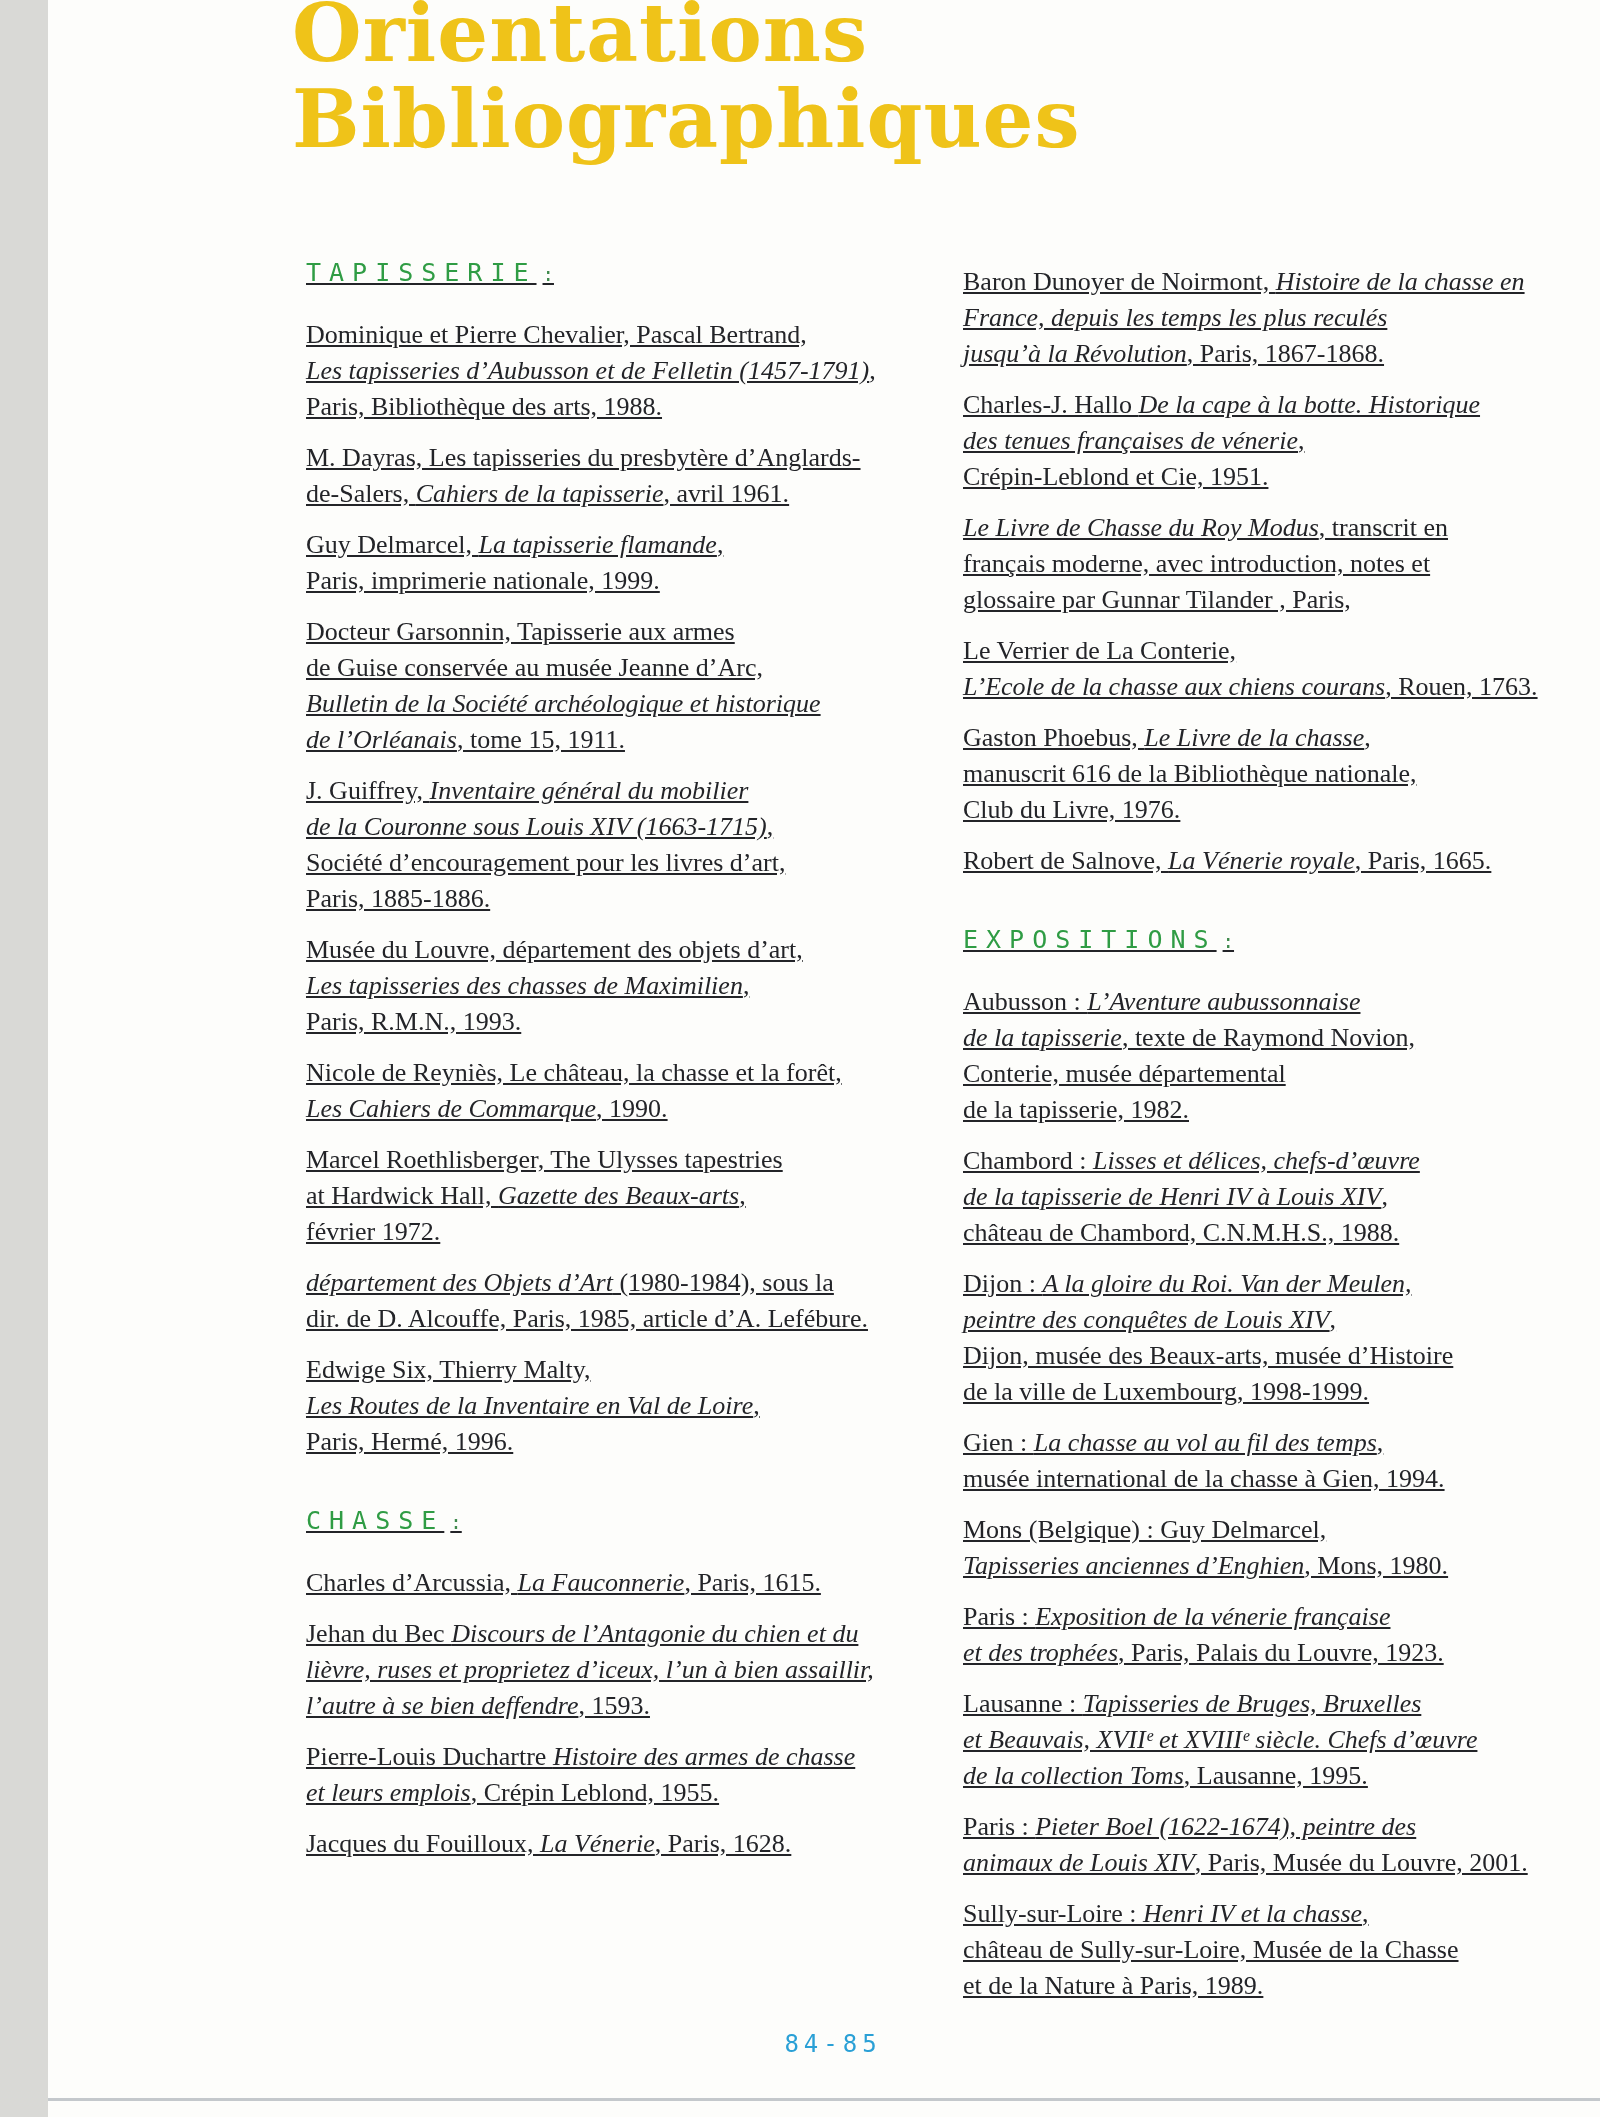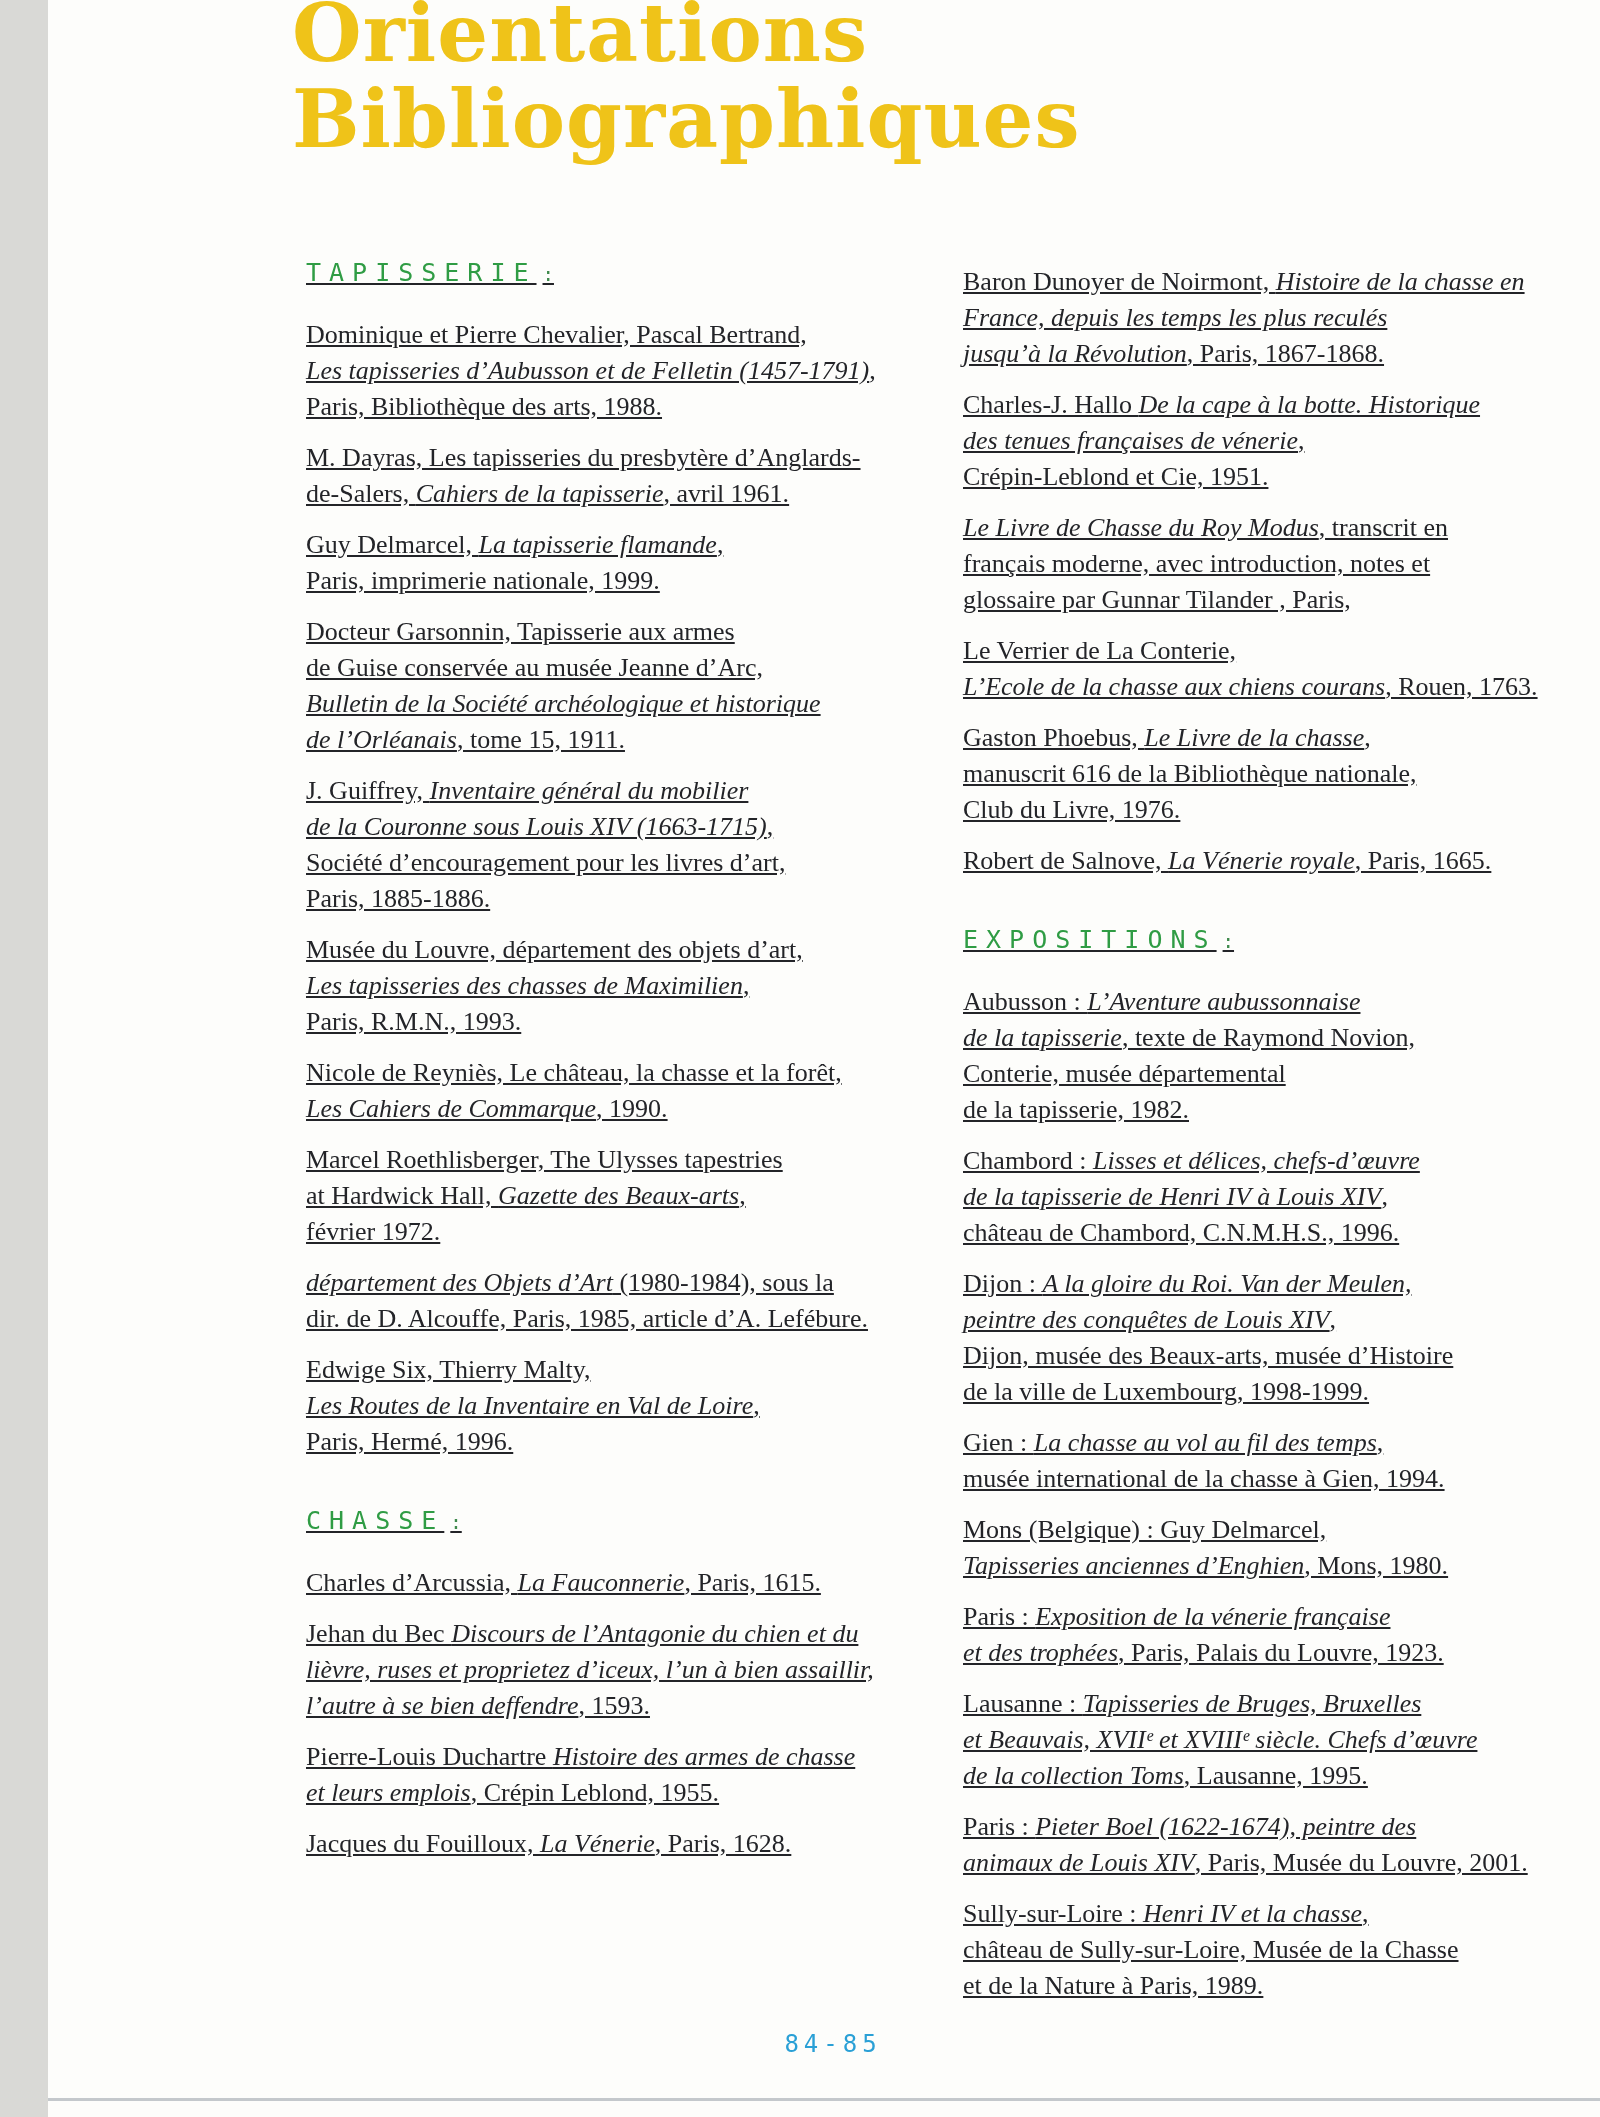--- a/index.html
+++ b/index.html
@@ -159,21 +159,21 @@
       <div class="section-heading heading-gap"><span>EXPOSITIONS</span><span class="colon">:</span></div>
       <div class="entry">
         <div class="line"><span class="seg-roman">Aubusson : </span><span class="seg-italic">L’Aventure aubussonnaise</span></div>
         <div class="line"><span class="seg-italic">de la tapisserie</span><span class="seg-roman">, texte de Raymond Novion,</span></div>
         <div class="line"><span class="seg-roman">Conterie, musée départemental</span></div>
         <div class="line"><span class="seg-roman">de la tapisserie, 1982.</span></div>
       </div>
       <div class="entry">
         <div class="line"><span class="seg-roman">Chambord : </span><span class="seg-italic">Lisses et délices, chefs-d’œuvre</span></div>
         <div class="line"><span class="seg-italic">de la tapisserie de Henri IV à Louis XIV</span><span class="seg-roman">,</span></div>
-        <div class="line"><span class="seg-roman">château de Chambord, C.N.M.H.S., 1996.</span></div>
+        <div class="line"><span class="seg-roman">château de Chambord, C.N.M.H.S., 1988.</span></div>
       </div>
       <div class="entry">
         <div class="line"><span class="seg-roman">Dijon : </span><span class="seg-italic">A la gloire du Roi. Van der Meulen,</span></div>
         <div class="line"><span class="seg-italic">peintre des conquêtes de Louis XIV</span><span class="seg-roman">,</span></div>
         <div class="line"><span class="seg-roman">Dijon, musée des Beaux-arts, musée d’Histoire</span></div>
         <div class="line"><span class="seg-roman">de la ville de Luxembourg, 1998-1999.</span></div>
       </div>
       <div class="entry">
         <div class="line"><span class="seg-roman">Gien : </span><span class="seg-italic">La chasse au vol au fil des temps</span><span class="seg-roman">,</span></div>
         <div class="line"><span class="seg-roman">musée international de la chasse à Gien, 1994.</span></div>

